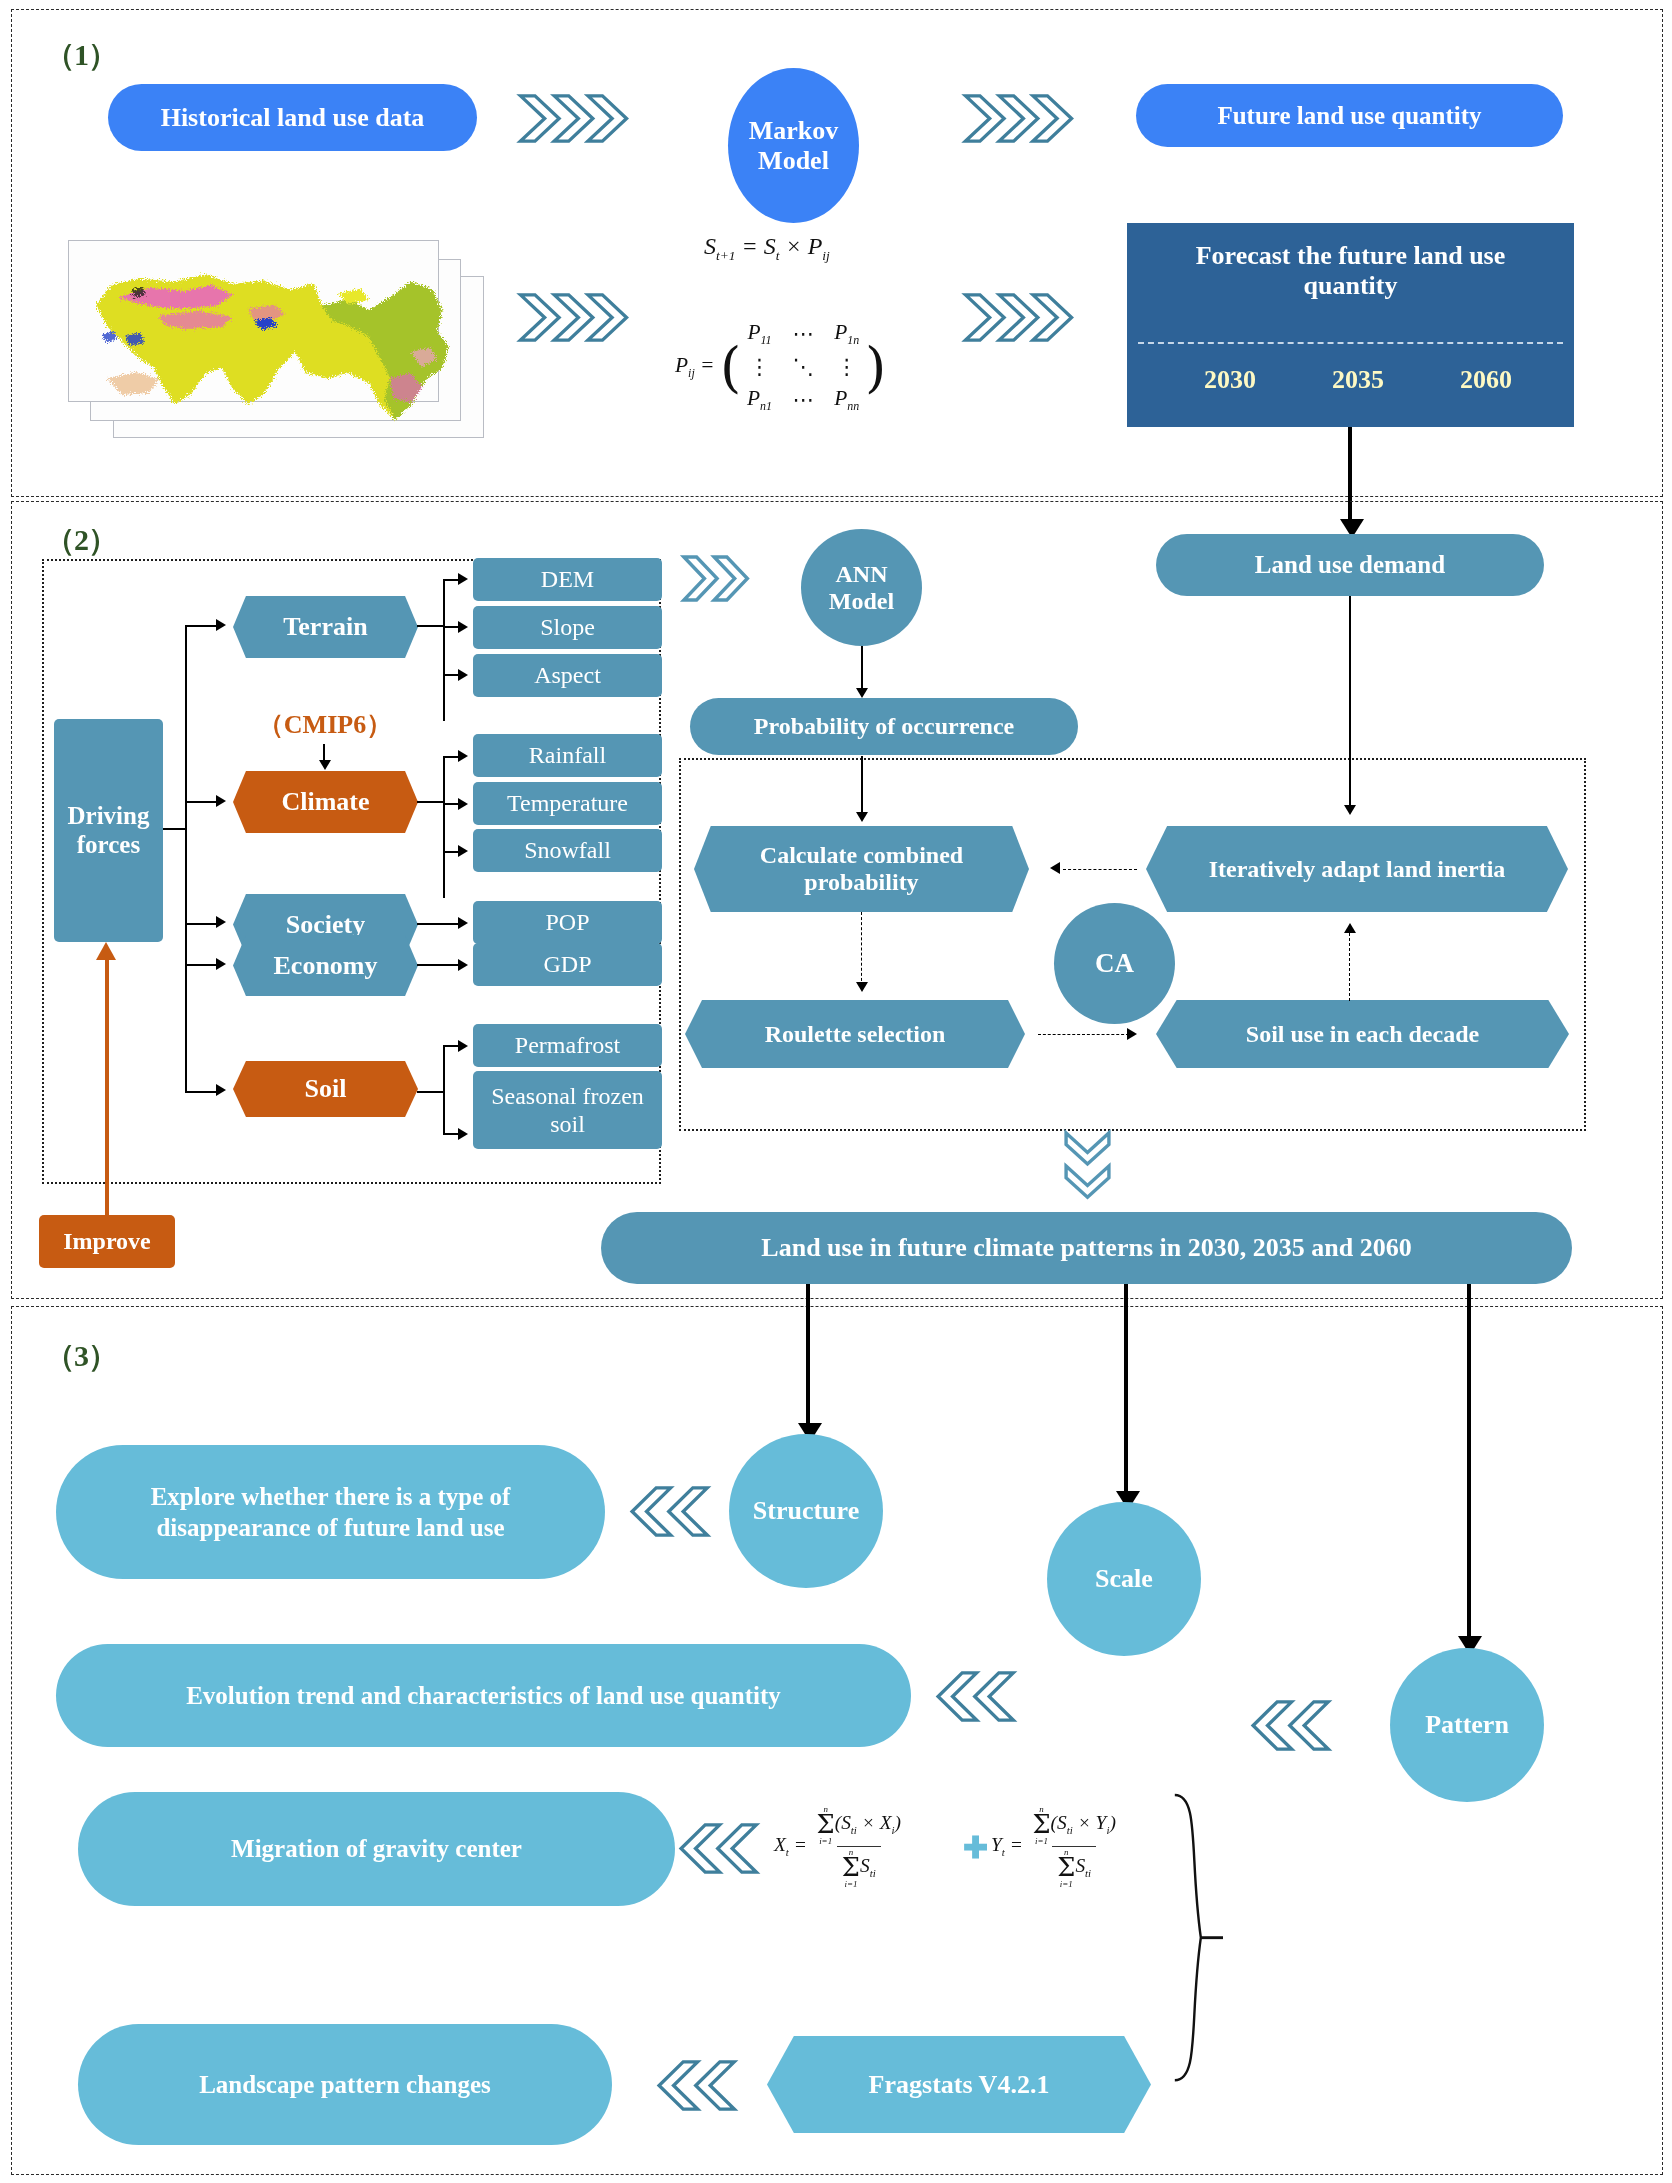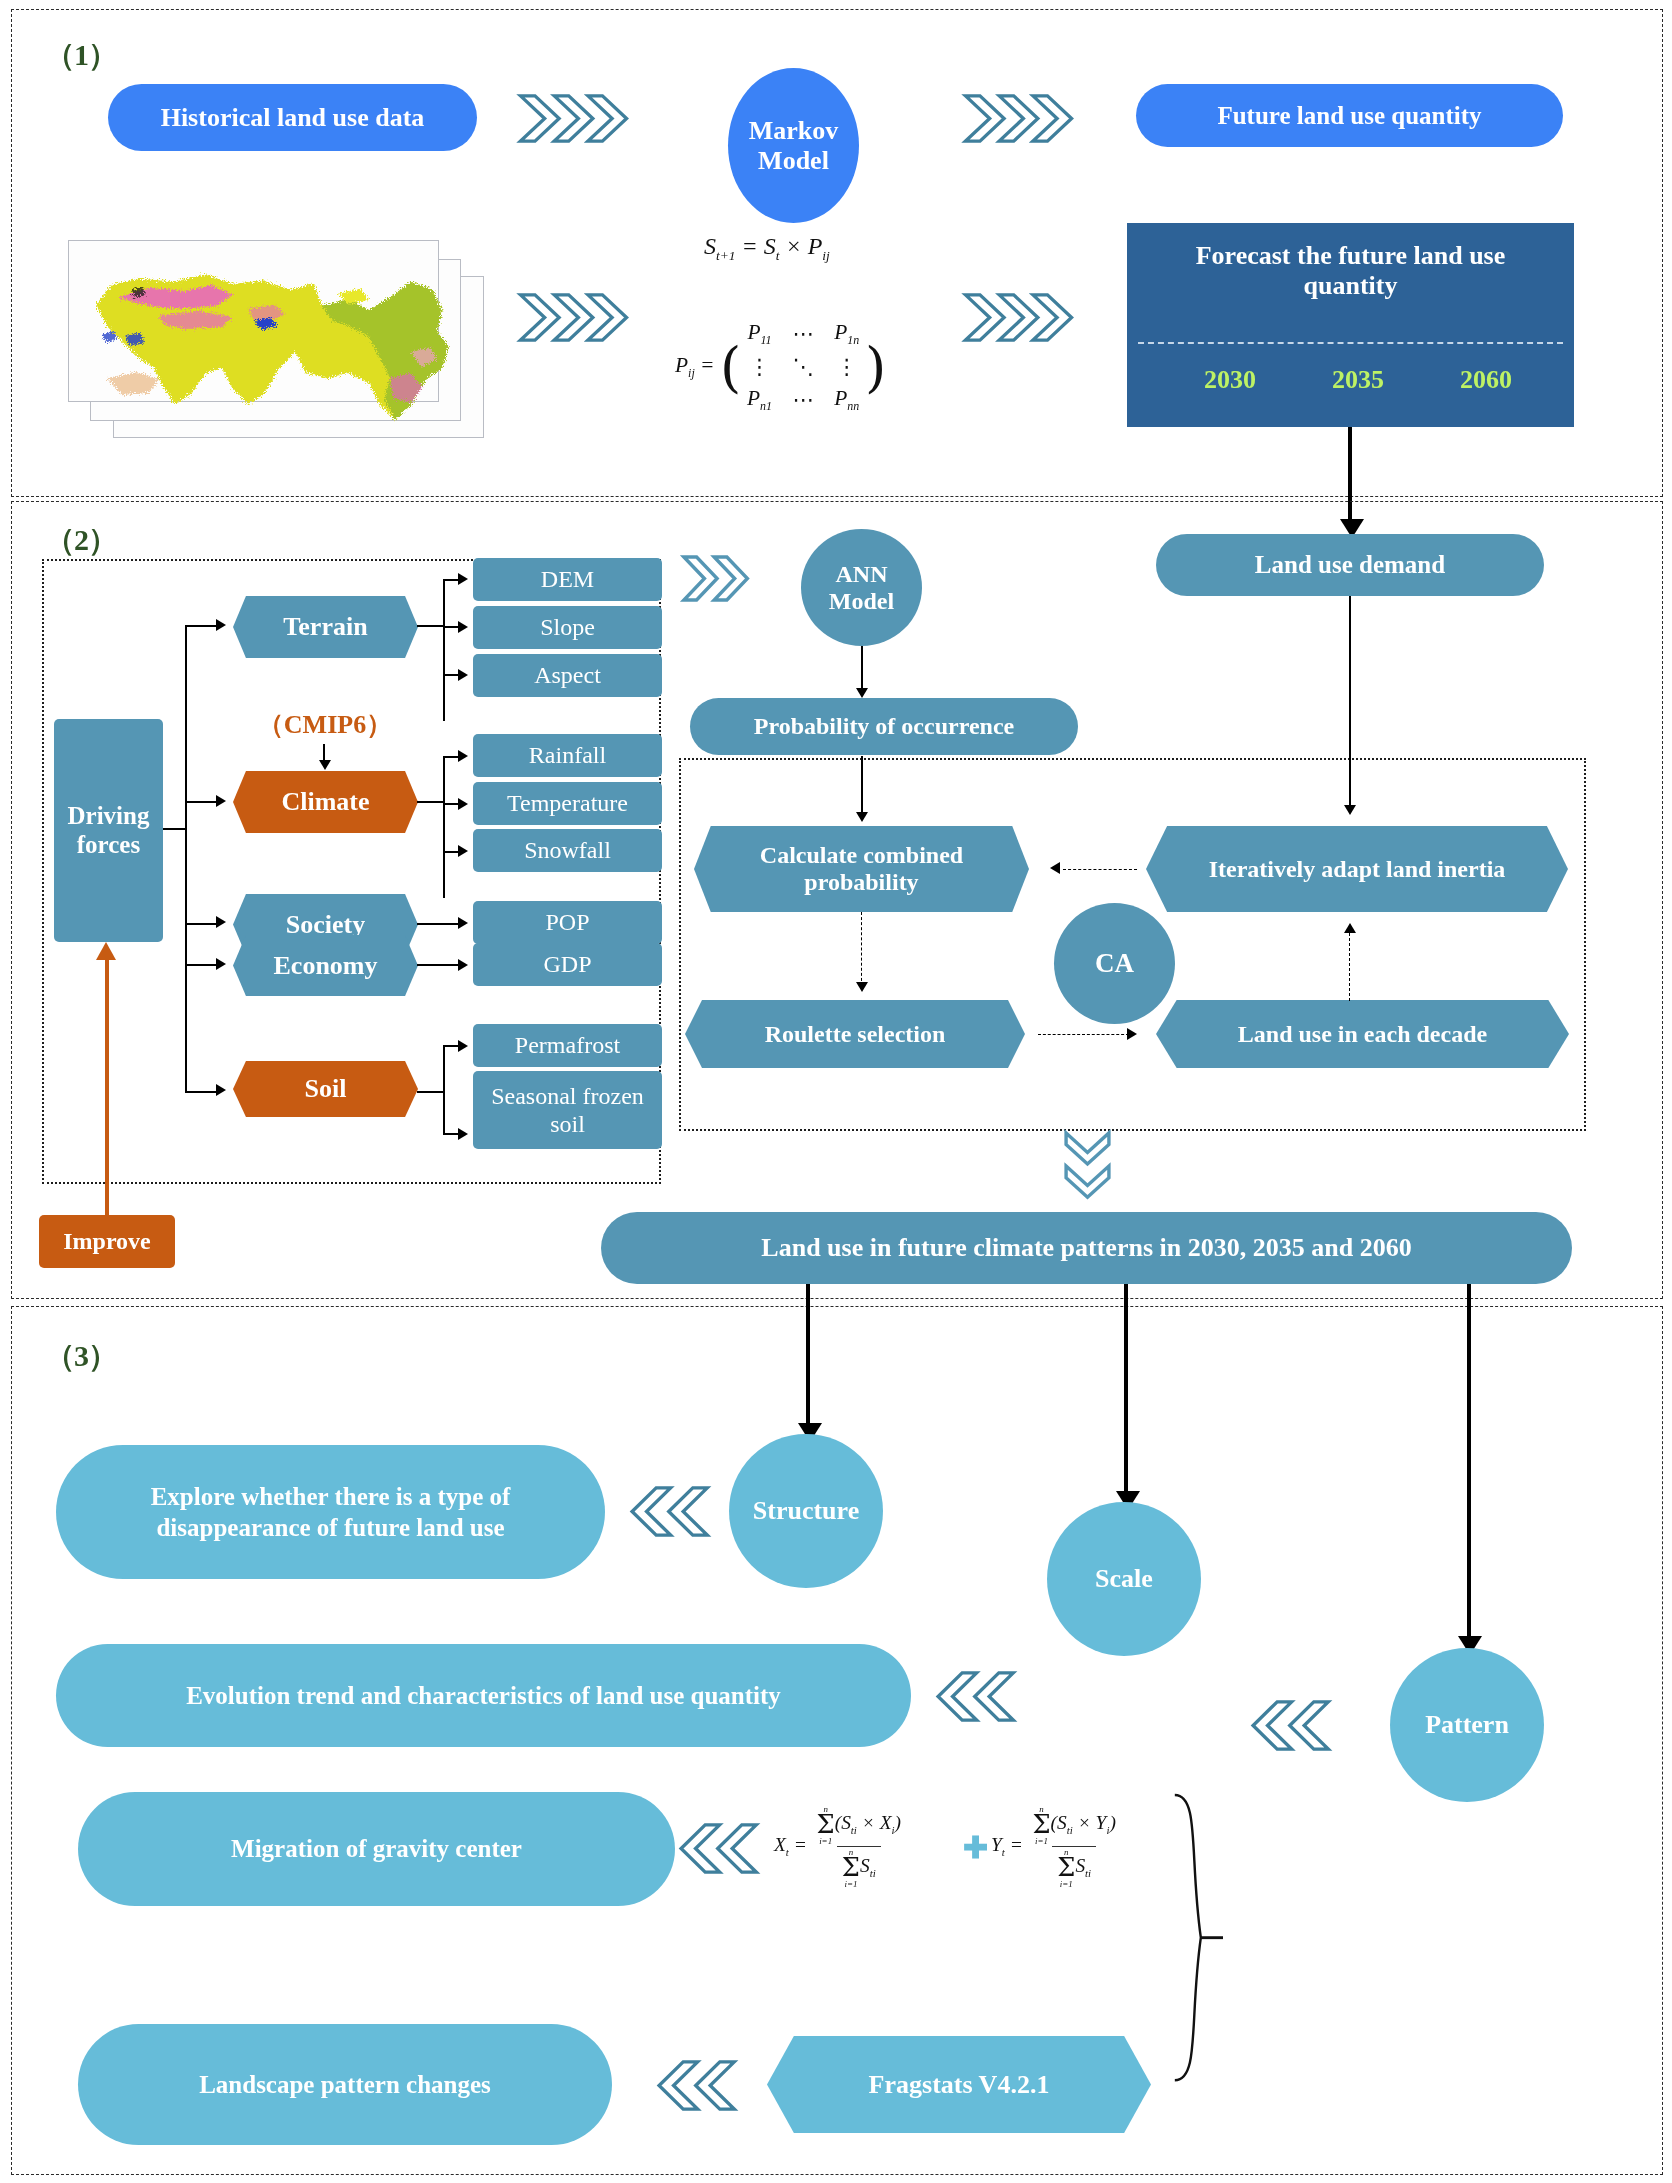--- a/index.html
+++ b/index.html
@@ -79,21 +79,21 @@
        line-height:0.78;font-weight:300;}
   .mgrid{display:inline-grid;grid-template-columns:repeat(3,auto);
          gap:5.8px 20.4px;justify-items:center;align-items:center;padding:0 5.8px;}
   .plusmark{color:#66bcd9;font-weight:700;font-style:normal;font-size:1.25em;padding:0 3.9px;}
 
   
   .fcard{position:absolute;background:#2d6297;color:#fff;box-sizing:border-box;}
   .fcard .ftitle{text-align:center;font-weight:700;line-height:1.16;}
   .fdash{position:absolute;left:10.7px;right:10.7px;border-top:2.4px dashed #c5d6e8;}
   .fyears{position:absolute;left:15px;right:0;display:flex;justify-content:space-around;
-          color:#bef264;font-weight:700;}
+          color:#fef9c3;font-weight:700;}
 
   
   .brace{position:absolute;}
 </style>
 </head>
 <body>
 
 <div id="root">
 
   <div class="panel" style="left:10.7px;top:8.7px;width:1650px;height:486px;"></div>
@@ -325,21 +325,21 @@
 
   <div class="dashh" style="left:1063px;top:869px;width:74px;"></div>
   <div class="ah-left" style="left:1050px;top:862px;"></div>
 
   <div class="node ellipse midblue" style="left:1054px;top:903px;width:121px;height:121px;font-size:27px;">CA</div>
 
   <div class="node hexwide midblue" style="left:685px;top:1000px;width:340px;height:68px;font-size:24px;padding:0 21.4px;">Roulette selection</div>
   <div class="dashv" style="left:861px;top:912px;height:74px;"></div>
   <div class="ah-down" style="left:856px;top:982px;"></div>
 
-  <div class="node hexwide midblue" style="left:1156px;top:1000px;width:413px;height:68px;font-size:24px;padding:0 21.4px;">Land use in each decade</div>
+  <div class="node hexwide midblue" style="left:1156px;top:1000px;width:413px;height:68px;font-size:24px;padding:0 21.4px;">Soil use in each decade</div>
   <div class="dashh" style="left:1038px;top:1034px;width:91px;"></div>
   <div class="ah-right" style="left:1127px;top:1028px;"></div>
 
   <div class="dashv" style="left:1349px;top:933px;height:68px;"></div>
   <div class="ah-up" style="left:1344px;top:923px;"></div>
 
   <div class="chev" style="left:1063px;top:1130px;">
     <svg width="49" height="73" viewBox="0 0 100 150">
       <g fill="none" stroke="#5596b4" stroke-width="7">
         <path d="M6 6 L50 46 L94 6 L94 30 L50 70 L6 30 Z"></path>

